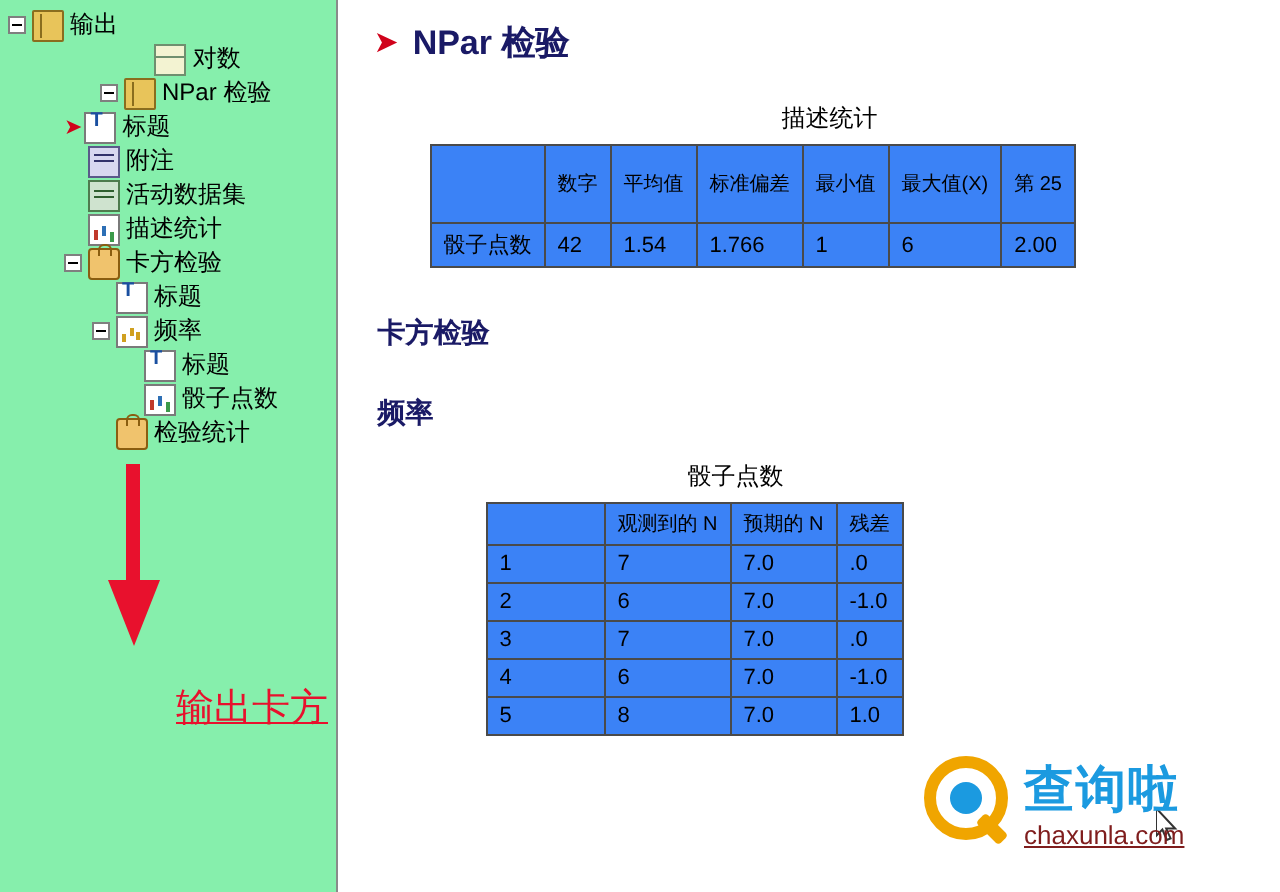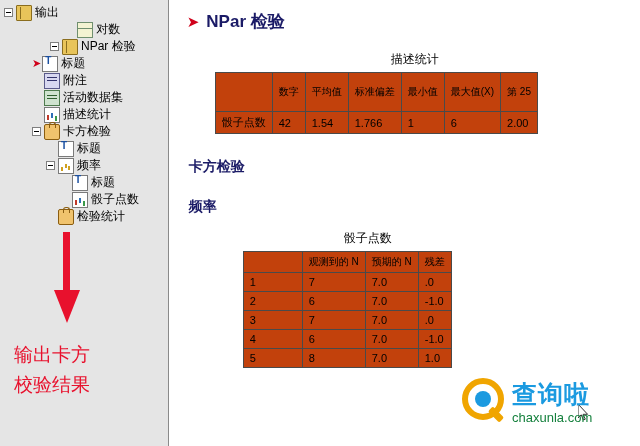--- a/index.html
+++ b/index.html
@@ -8,21 +8,21 @@
     background:#ffffff;
     font-family:"Liberation Sans", sans-serif;
     font-size:12px;color:#000;
   }
   .app{position:relative;width:640px;height:446px;display:flex;}
 
   
   .outline{
     position:relative;
     width:168px;height:446px;
-    background:#e5e5e5;
+    background:#86efac;
     border-right:1px solid #8a8a8a;
     overflow:hidden;
   }
   .tree{padding:4px 0 0 4px;}
   .node{
     position:relative;
     display:flex;align-items:center;
     height:17px;
     white-space:nowrap;
   }
@@ -76,22 +76,23 @@
   .annot-arrow .shaft{
     position:absolute;left:9px;top:0;width:7px;height:62px;background:#e8112d;
   }
   .annot-arrow .head{
     position:absolute;left:0px;top:58px;width:0;height:0;
     border-left:13px solid transparent;border-right:13px solid transparent;
     border-top:33px solid #e8112d;
   }
   .annot-text{
     position:absolute;left:14px;top:340px;width:150px;
-    color:#e8112d;font-size:19px;line-height:30px;text-align:left;
+    color:#e8112d;font-size:19px;line-height:30px;text-align:right;
     font-family:"Liberation Sans", sans-serif;
+    text-decoration:underline;
   }
 
   
   .output{
     position:relative;
     width:472px;height:446px;
     background:#ffffff;
     overflow:hidden;
   }
   .out-inner{padding:10px 0 0 18px;}
@@ -102,21 +103,21 @@
 
   .dataset-line{font-size:12px;color:#000;margin:0 0 22px 2px;}
 
   .tbl-caption{text-align:center;font-size:12px;margin-bottom:4px;}
   .sec-head{font-size:14px;font-weight:bold;color:#1a1a66;margin:24px 0 0 2px;}
   .sec-head2{font-size:14px;font-weight:bold;color:#1a1a66;margin:22px 0 14px 2px;}
 
   table.spss{
     border-collapse:collapse;
     font-size:11px;
-    background:#c2410c;
+    background:#3b82f6;
   }
   table.spss td,table.spss th{
     border:1px solid #4a4a4a;
     padding:3px 6px;
     font-weight:normal;
     white-space:nowrap;
   }
   table.spss th{font-size:10px;text-align:center;}
   .num{text-align:left;}
 
@@ -144,21 +145,21 @@
   }
   .logo .ring .inner{
     position:absolute;left:7px;top:7px;width:16px;height:16px;border-radius:50%;
     background:#1b9ae0;
   }
   .logo .brand{
     position:absolute;left:50px;top:2px;font-size:25px;color:#1b9ae0;font-weight:bold;
     letter-spacing:1px;
   }
   .logo .site{
-    position:absolute;left:50px;top:34px;font-size:13px;color:#15803d;
+    position:absolute;left:50px;top:34px;font-size:13px;color:#7f1d1d;text-decoration:underline;
   }
 </style>
 </head>
 <body>
 
 <div class="app">
 
   <div class="outline">
     <div class="tree">
 
@@ -241,21 +242,20 @@
       </div>
 
     </div>
 
     <div class="annot-arrow">
       <div class="shaft"></div>
       <div class="head"></div>
     </div>
     <div class="annot-text">
       <div>输出卡方</div>
-      <div>校验结果</div>
     </div>
   </div>
 
   <div class="output">
     <div class="out-inner">
 
       <div class="title-row">
         <span class="arrow">➤</span>
         <span class="npar-title">NPar 检验</span>
       </div>

